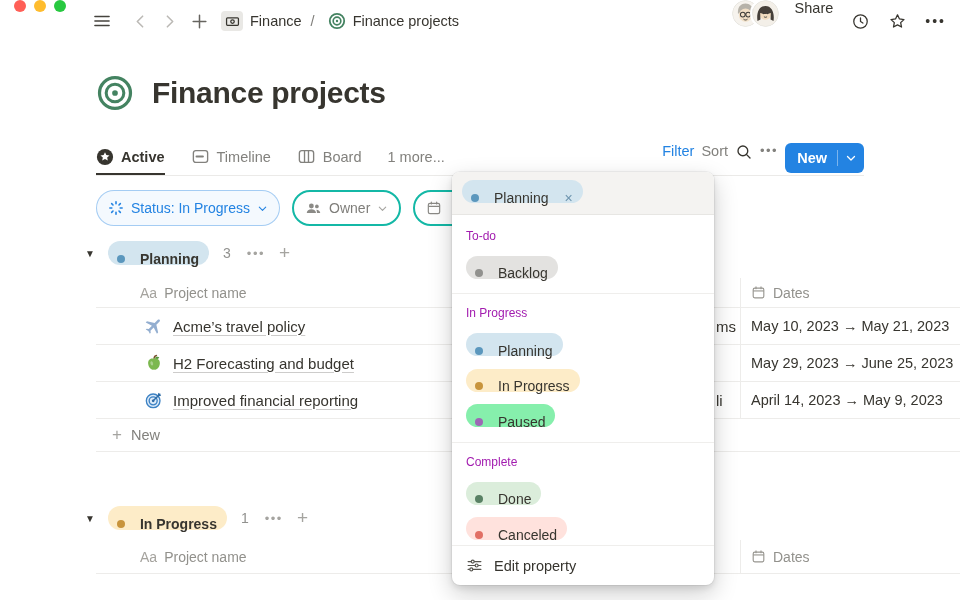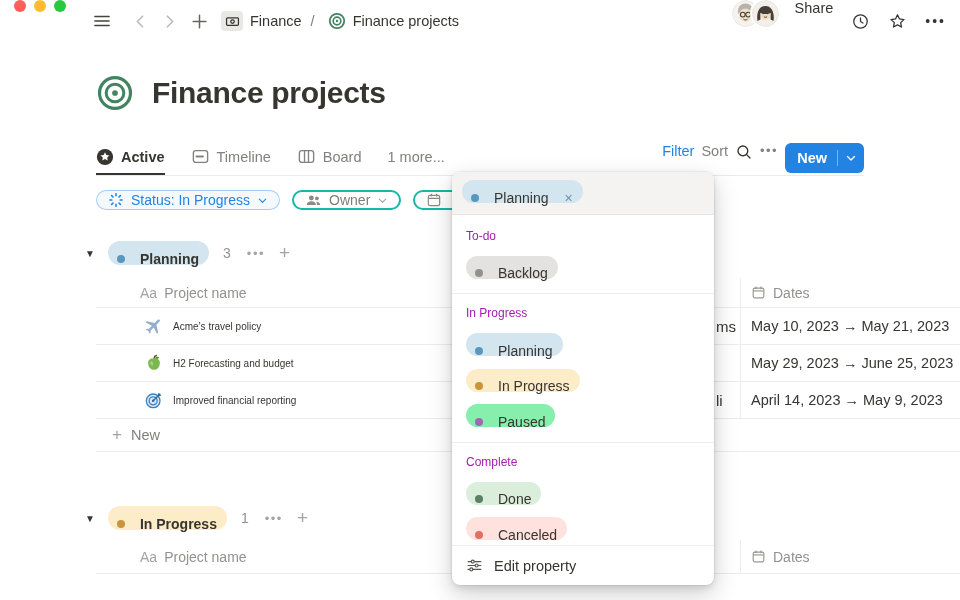--- a/index.html
+++ b/index.html
@@ -40,21 +40,21 @@
   .ctl-sort { color:#82817d; font-size:14.5px; cursor:pointer; }
   .ctl-dots { color:#82817d; font-size:13px; letter-spacing:1.5px; cursor:pointer; }
   .new-btn { display:flex; align-items:stretch; height:30px; background:#2383e2;
     border-radius:6px; overflow:hidden; color:#fff; cursor:pointer; }
   .new-main { display:flex; align-items:center; padding:0 10px 0 12px; font-size:14.5px; font-weight:600; }
   .new-divider { width:1px; background:rgba(255,255,255,0.4); margin:7px 0; }
   .new-chevron { display:flex; align-items:center; padding:0 7px; }
 
   
   .chips-row { position:absolute; left:96px; top:190px; height:29px; display:flex; gap:12px; z-index:1; }
-  .chip { display:inline-flex; align-items:center; gap:7px; height:20px; padding:0 11px;
+  .chip { display:inline-flex; align-items:center; gap:7px; height:36px; padding:0 11px;
     border-radius:999px; font-size:14px; cursor:pointer; white-space:nowrap; }
   .chip-status { border:1px solid rgba(35,131,226,0.38); background:rgba(35,131,226,0.05);
     color:#2383e2; font-weight:500; }
   .chip-plain { border:2px solid #14b8a6; background:#fff; color:#7f7e7a; }
   .chip-cut { width:100px; overflow:hidden; }
 
   
   .tag { display:inline-flex; align-items:center; gap:15px; height:23px; padding:12px 10px 0 9px;
     border-radius:12px; font-size:14px; color:#37352f; white-space:nowrap; }
   .tag .dot { width:8px; height:8px; border-radius:50%; flex:none; }
@@ -79,21 +79,21 @@
   .t-row { display:grid; grid-template-columns:618px 26px 220px; align-items:stretch;
     border-bottom:1px solid #edecea; }
   .t-head { height:30px; }
   .t-body { height:37px; }
   .t-newrow { height:33px; border-bottom:1px solid #edecea; display:flex; align-items:center;
     padding-left:16px; gap:9px; color:#82817d; font-size:14.5px; cursor:pointer; }
   .cell { display:flex; align-items:center; overflow:hidden; }
   .cell-name-head { padding-left:44px; color:#92918c; font-size:14px; gap:7px; cursor:pointer; }
   .aa { color:#a5a39e; font-size:14px; }
   .cell-name { padding-left:48px; gap:9px; cursor:pointer; }
-  .row-title { font-size:10px; font-weight:500; 
+  .row-title { font-size:15px; font-weight:500; text-decoration:underline;
     text-decoration-color:rgba(55,53,47,0.25); text-underline-offset:2.5px; white-space:nowrap; }
   .cell-frag { font-size:15px; padding-left:2px; color:#37352f; }
   .cell-dates { border-left:1px solid #edecea; padding-left:10px; font-size:14.5px; white-space:nowrap; }
   .cell-dates-head { border-left:1px solid #edecea; padding-left:10px; color:#92918c;
     font-size:14px; gap:7px; cursor:pointer; }
   .newrow-plus { color:#a5a4a0; font-size:17px; }
 
   
   .dropdown { position:absolute; left:452px; top:172px; width:262px; height:413px;
     background:#fff; border-radius:8px; z-index:30; display:flex; flex-direction:column;

